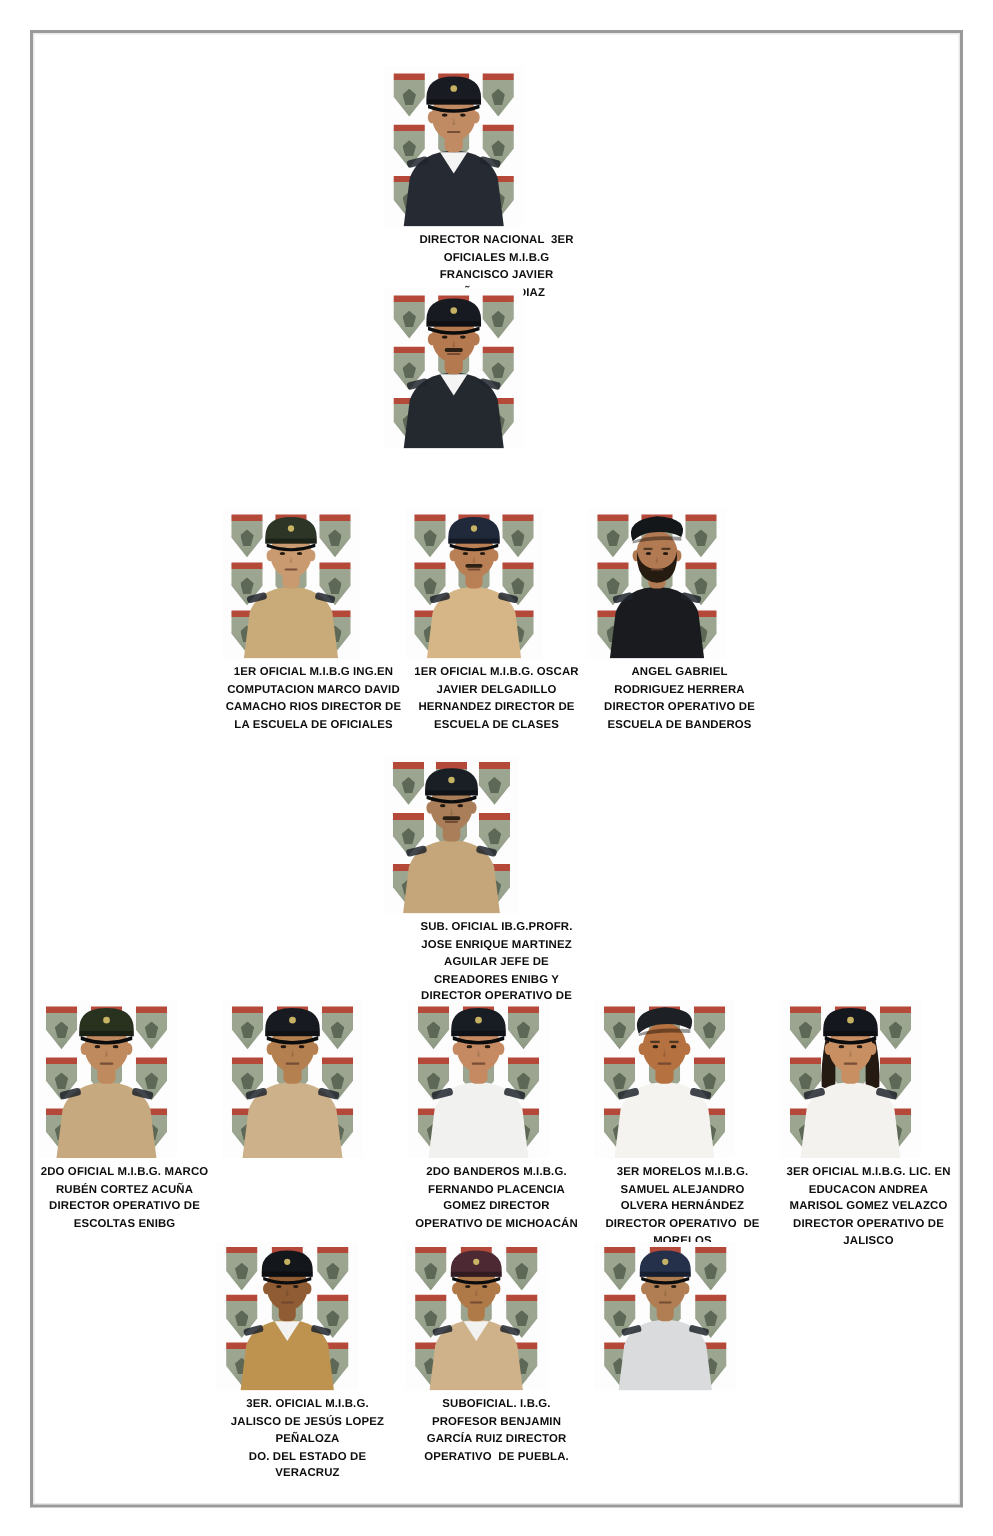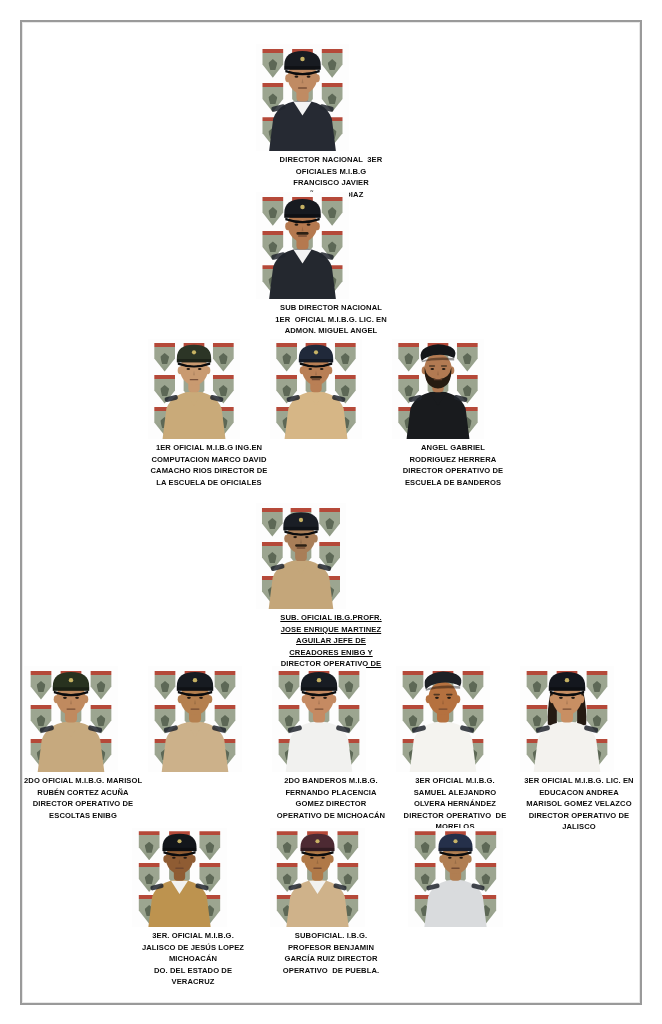--- a/index.html
+++ b/index.html
@@ -15,23 +15,23 @@
     box-shadow:inset 0 0 0 1px #e8e8e8;
   }
   .chart{position:absolute;left:21px;top:21px;width:620px;height:981px;}
   .row{
     position:absolute;left:0;right:0;
     display:flex;justify-content:center;align-items:flex-start;
   }
   .row[data-row-index="0"]{top:23px;}
   .row[data-row-index="1"]{top:171px;}
   .row[data-row-index="2"]{top:318px;gap:0px;}
-  .row[data-row-index="3"]{top:482px;text-decoration:underline;}
+  .row[data-row-index="3"]{top:482px;}
   .row[data-row-index="4"]{top:645px;gap:6px;}
-  .row[data-row-index="5"]{top:807px;gap:16px;}
+  .row[data-row-index="5"]{top:807px;gap:4px;}
 
   .person-card{margin:0;display:flex;flex-direction:column;width:150px;}
   .row[data-row-index="2"] .person-card{width:122px;}
   .row[data-row-index="4"] .person-card{width:118px;}
   .row[data-row-index="5"] .person-card{width:122px;}
 
   .photo{
     position:relative;width:93px;height:107px;background:#fdfdfd;overflow:hidden;
     flex:none;
   }
@@ -198,26 +198,20 @@
           <path d="M29 24.5 Q46 31 63 24.5 L63 27 Q46 33 29 27 Z" fill="#0b0c0e"></path>
           <circle cx="46" cy="14" r="2.2" fill="#d9c26a" opacity="0.9"></circle>
         </g>
 
         <g class="cap-beret-g">
           <path d="M29 23 Q23 8 46 5.5 Q69 7 63 20 Q54 15 41 17 Q33 18.5 29 23 Z" fill="var(--cap)"></path>
           <path d="M29 23 Q40 18 63 20 L63 22.5 Q42 21 29 24.5 Z" fill="#000000" opacity="0.4"></path>
         </g>
       </svg>
     </div>
-    <figcaption class="caption">
-          <div class="cl">SUB DIRECTOR NACIONAL</div>
-          <div class="cl">1ER  OFICIAL M.I.B.G. LIC. EN</div>
-          <div class="cl">ADMON. MIGUEL ANGEL</div>
-          <div class="cl">OLIVA GARCIA</div>
-        </figcaption>
   </figure>
     </div>
   <div class="row" data-row-index="2">
       <figure class="person-card cap-peaked" style="--cap: #2c3526; --uniform: #c9aa79; --shirt: #c9aa79; --skin: #c99a70;">
     <div class="photo">
       <div class="shields">
             <div class="shield"></div>
             <div class="shield"></div>
             <div class="shield"></div>
             <div class="shield"></div>
@@ -328,20 +322,26 @@
           <path d="M29 24.5 Q46 31 63 24.5 L63 27 Q46 33 29 27 Z" fill="#0b0c0e"></path>
           <circle cx="46" cy="14" r="2.2" fill="#d9c26a" opacity="0.9"></circle>
         </g>
 
         <g class="cap-beret-g">
           <path d="M29 23 Q23 8 46 5.5 Q69 7 63 20 Q54 15 41 17 Q33 18.5 29 23 Z" fill="var(--cap)"></path>
           <path d="M29 23 Q40 18 63 20 L63 22.5 Q42 21 29 24.5 Z" fill="#000000" opacity="0.4"></path>
         </g>
       </svg>
     </div>
+    <figcaption class="caption">
+          <div class="cl">1ER OFICIAL M.I.B.G. OSCAR</div>
+          <div class="cl">JAVIER DELGADILLO</div>
+          <div class="cl">HERNANDEZ DIRECTOR DE</div>
+          <div class="cl">ESCUELA DE CLASES</div>
+        </figcaption>
   </figure>
       <figure class="person-card cap-beret has-beard" style="--cap: #14171a; --uniform: #191b1e; --shirt: #191b1e; --skin: #b27a52;">
     <div class="photo">
       <div class="shields">
             <div class="shield"></div>
             <div class="shield"></div>
             <div class="shield"></div>
             <div class="shield"></div>
             <div class="shield"></div>
             <div class="shield"></div>
@@ -521,21 +521,21 @@
           <circle cx="46" cy="14" r="2.2" fill="#d9c26a" opacity="0.9"></circle>
         </g>
 
         <g class="cap-beret-g">
           <path d="M29 23 Q23 8 46 5.5 Q69 7 63 20 Q54 15 41 17 Q33 18.5 29 23 Z" fill="var(--cap)"></path>
           <path d="M29 23 Q40 18 63 20 L63 22.5 Q42 21 29 24.5 Z" fill="#000000" opacity="0.4"></path>
         </g>
       </svg>
     </div>
     <figcaption class="caption">
-          <div class="cl">2DO OFICIAL M.I.B.G. MARISOL</div>
+          <div class="cl">2DO OFICIAL M.I.B.G. MARCO</div>
           <div class="cl">RUBÉN CORTEZ ACUÑA</div>
           <div class="cl">DIRECTOR OPERATIVO DE</div>
           <div class="cl">ESCOLTAS ENIBG</div>
         </figcaption>
   </figure>
       <figure class="person-card cap-peaked" style="--cap: #171b21; --uniform: #ccb18a; --shirt: #ccb18a; --skin: #b5804f;">
     <div class="photo">
       <div class="shields">
             <div class="shield"></div>
             <div class="shield"></div>
@@ -707,21 +707,21 @@
           <circle cx="46" cy="14" r="2.2" fill="#d9c26a" opacity="0.9"></circle>
         </g>
 
         <g class="cap-beret-g">
           <path d="M29 23 Q23 8 46 5.5 Q69 7 63 20 Q54 15 41 17 Q33 18.5 29 23 Z" fill="var(--cap)"></path>
           <path d="M29 23 Q40 18 63 20 L63 22.5 Q42 21 29 24.5 Z" fill="#000000" opacity="0.4"></path>
         </g>
       </svg>
     </div>
     <figcaption class="caption">
-          <div class="cl">3ER OFICIAL M.I.B.G.</div>
+          <div class="cl">3ER MORELOS M.I.B.G.</div>
           <div class="cl">SAMUEL ALEJANDRO</div>
           <div class="cl">OLVERA HERNÁNDEZ</div>
           <div class="cl">DIRECTOR OPERATIVO  DE</div>
           <div class="cl">MORELOS</div>
         </figcaption>
   </figure>
       <figure class="person-card cap-peaked has-long-hair" style="--cap: #14171e; --uniform: #f3f2ee; --shirt: #f3f2ee; --skin: #c88f63;">
     <div class="photo">
       <div class="shields">
             <div class="shield"></div>
@@ -841,21 +841,21 @@
 
         <g class="cap-beret-g">
           <path d="M29 23 Q23 8 46 5.5 Q69 7 63 20 Q54 15 41 17 Q33 18.5 29 23 Z" fill="var(--cap)"></path>
           <path d="M29 23 Q40 18 63 20 L63 22.5 Q42 21 29 24.5 Z" fill="#000000" opacity="0.4"></path>
         </g>
       </svg>
     </div>
     <figcaption class="caption">
           <div class="cl">3ER. OFICIAL M.I.B.G.</div>
           <div class="cl">JALISCO DE JESÚS LOPEZ</div>
-          <div class="cl">MICHOACÁN</div>
+          <div class="cl">PEÑALOZA</div>
           <div class="cl">DO. DEL ESTADO DE</div>
           <div class="cl">VERACRUZ</div>
         </figcaption>
   </figure>
       <figure class="person-card cap-peaked" style="--cap: #4d2a33; --uniform: #cfb28a; --shirt: #f2f2f0; --skin: #b07948;">
     <div class="photo">
       <div class="shields">
             <div class="shield"></div>
             <div class="shield"></div>
             <div class="shield"></div>

